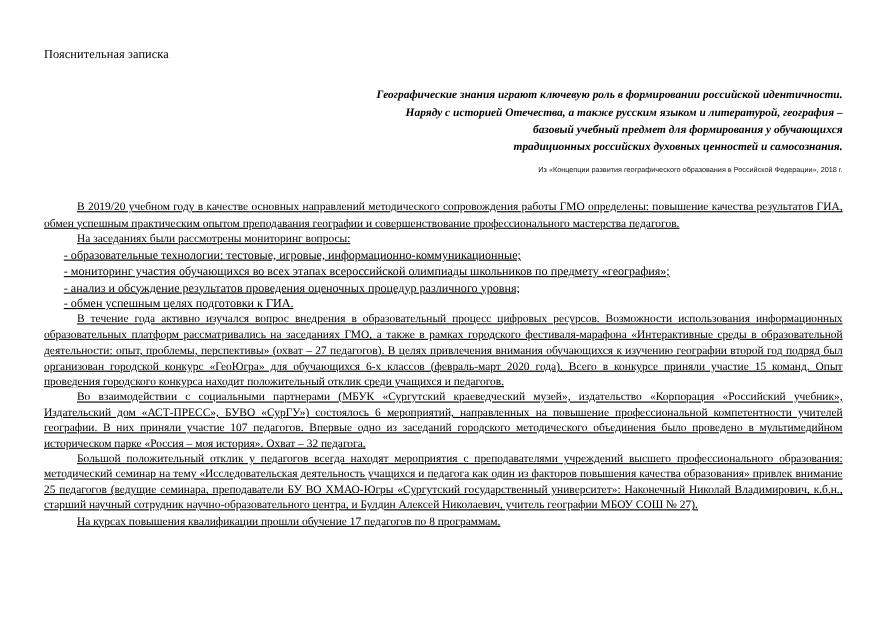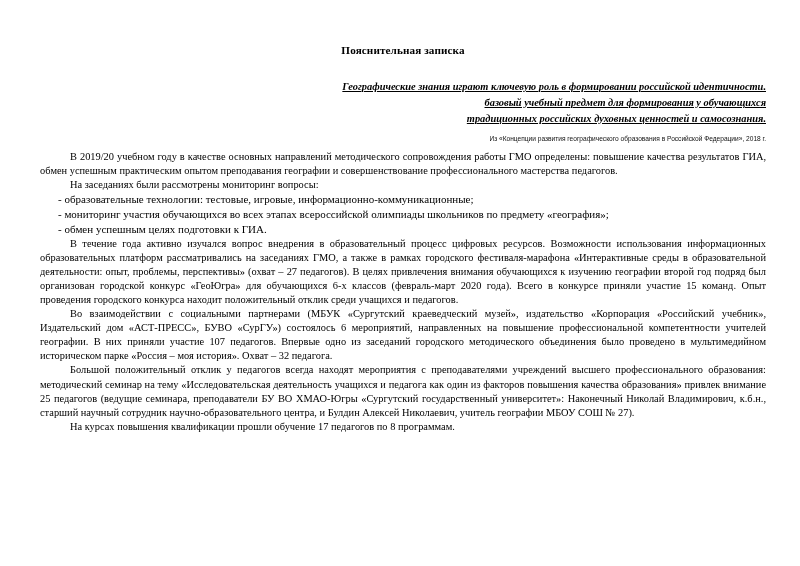--- a/index.html
+++ b/index.html
@@ -23,50 +23,49 @@
     padding: 0;
     overflow: hidden;
   }
   .content {
     position: absolute;
     left: 40px;
     top: 0;
     width: 726px;
   }
   .doc-title {
-    text-align: center;
-    font-weight: bold;
+    font-weight: normal;
     font-size: 11.2px;
     line-height: 1.25;
     margin-top: 43px;
     letter-spacing: 0.1px;
   }
   .epigraph {
     margin-top: 22px;
     text-align: right;
     font-style: italic;
     font-weight: bold;
     font-size: 10.4px;
     line-height: 1.52;
   }
   .epigraph .eline {
     display: block;
     white-space: nowrap;
-    text-decoration: underline;
   }
   .source {
     margin-top: 8px;
     text-align: right;
     font-family: "Liberation Sans", "DejaVu Sans", sans-serif;
     font-size: 6.6px;
     line-height: 1.4;
     color: #111111;
   }
   .body-block {
-    margin-top: 6px;
+    margin-top: 23px;
+    text-decoration: underline;
   }
   p.para {
     margin: 0;
     text-align: justify;
     text-justify: inter-word;
     font-size: 10.4px;
     line-height: 1.355;
     text-indent: 30px;
     hyphens: none;
   }
@@ -84,31 +83,33 @@
 </head>
 <body>
 
 <div class="page">
   <div class="content">
 
     <div class="doc-title">Пояснительная записка</div>
 
     <div class="epigraph">
       <span class="eline">Географические знания играют ключевую роль в формировании российской идентичности.</span>
+      <span class="eline">Наряду с историей Отечества, а также русским языком и литературой, география –</span>
       <span class="eline">базовый учебный предмет для формирования у обучающихся</span>
       <span class="eline">традиционных российских духовных ценностей и самосознания.</span>
     </div>
 
     <div class="source">Из «Концепции развития географического образования в Российской Федерации», 2018 г.</div>
 
     <div class="body-block">
       <p class="para">В 2019/20 учебном году в качестве основных направлений методического сопровождения работы ГМО определены: повышение качества результатов ГИА, обмен успешным практическим опытом преподавания географии и совершенствование профессионального мастерства педагогов.</p>
       <p class="para">На заседаниях были рассмотрены мониторинг вопросы:</p>
       <p class="bullet">- образовательные технологии: тестовые, игровые, информационно-коммуникационные;</p>
       <p class="bullet">- мониторинг участия обучающихся во всех этапах всероссийской олимпиады школьников по предмету «география»;</p>
+      <p class="bullet">- анализ и обсуждение результатов проведения оценочных процедур различного уровня;</p>
       <p class="bullet">- обмен успешным целях подготовки к ГИА.</p>
       <p class="para">В течение года активно изучался вопрос внедрения в образовательный процесс цифровых ресурсов. Возможности использования информационных образовательных платформ рассматривались на заседаниях ГМО, а также в рамках городского фестиваля-марафона «Интерактивные среды в образовательной деятельности: опыт, проблемы, перспективы» (охват – 27 педагогов). В целях привлечения внимания обучающихся к изучению географии второй год подряд был организован городской конкурс «ГеоЮгра» для обучающихся 6-х классов (февраль-март 2020 года). Всего в конкурсе приняли участие 15 команд. Опыт проведения городского конкурса находит положительный отклик среди учащихся и педагогов.</p>
       <p class="para">Во взаимодействии с социальными партнерами (МБУК «Сургутский краеведческий музей», издательство «Корпорация «Российский учебник», Издательский дом «АСТ-ПРЕСС», БУВО «СурГУ») состоялось 6 мероприятий, направленных на повышение профессиональной компетентности учителей географии. В них приняли участие 107 педагогов. Впервые одно из заседаний городского методического объединения было проведено в мультимедийном историческом парке «Россия – моя история». Охват – 32 педагога.</p>
       <p class="para">Большой положительный отклик у педагогов всегда находят мероприятия с преподавателями учреждений высшего профессионального образования: методический семинар на тему «Исследовательская деятельность учащихся и педагога как один из факторов повышения качества образования» привлек внимание 25 педагогов (ведущие семинара, преподаватели БУ ВО ХМАО-Югры «Сургутский государственный университет»: Наконечный Николай Владимирович, к.б.н., старший научный сотрудник научно-образовательного центра, и Булдин Алексей Николаевич, учитель географии МБОУ СОШ № 27).</p>
       <p class="para last-full">На курсах повышения квалификации прошли обучение 17 педагогов по 8 программам.</p>
     </div>
 
   </div>
 </div>
 

